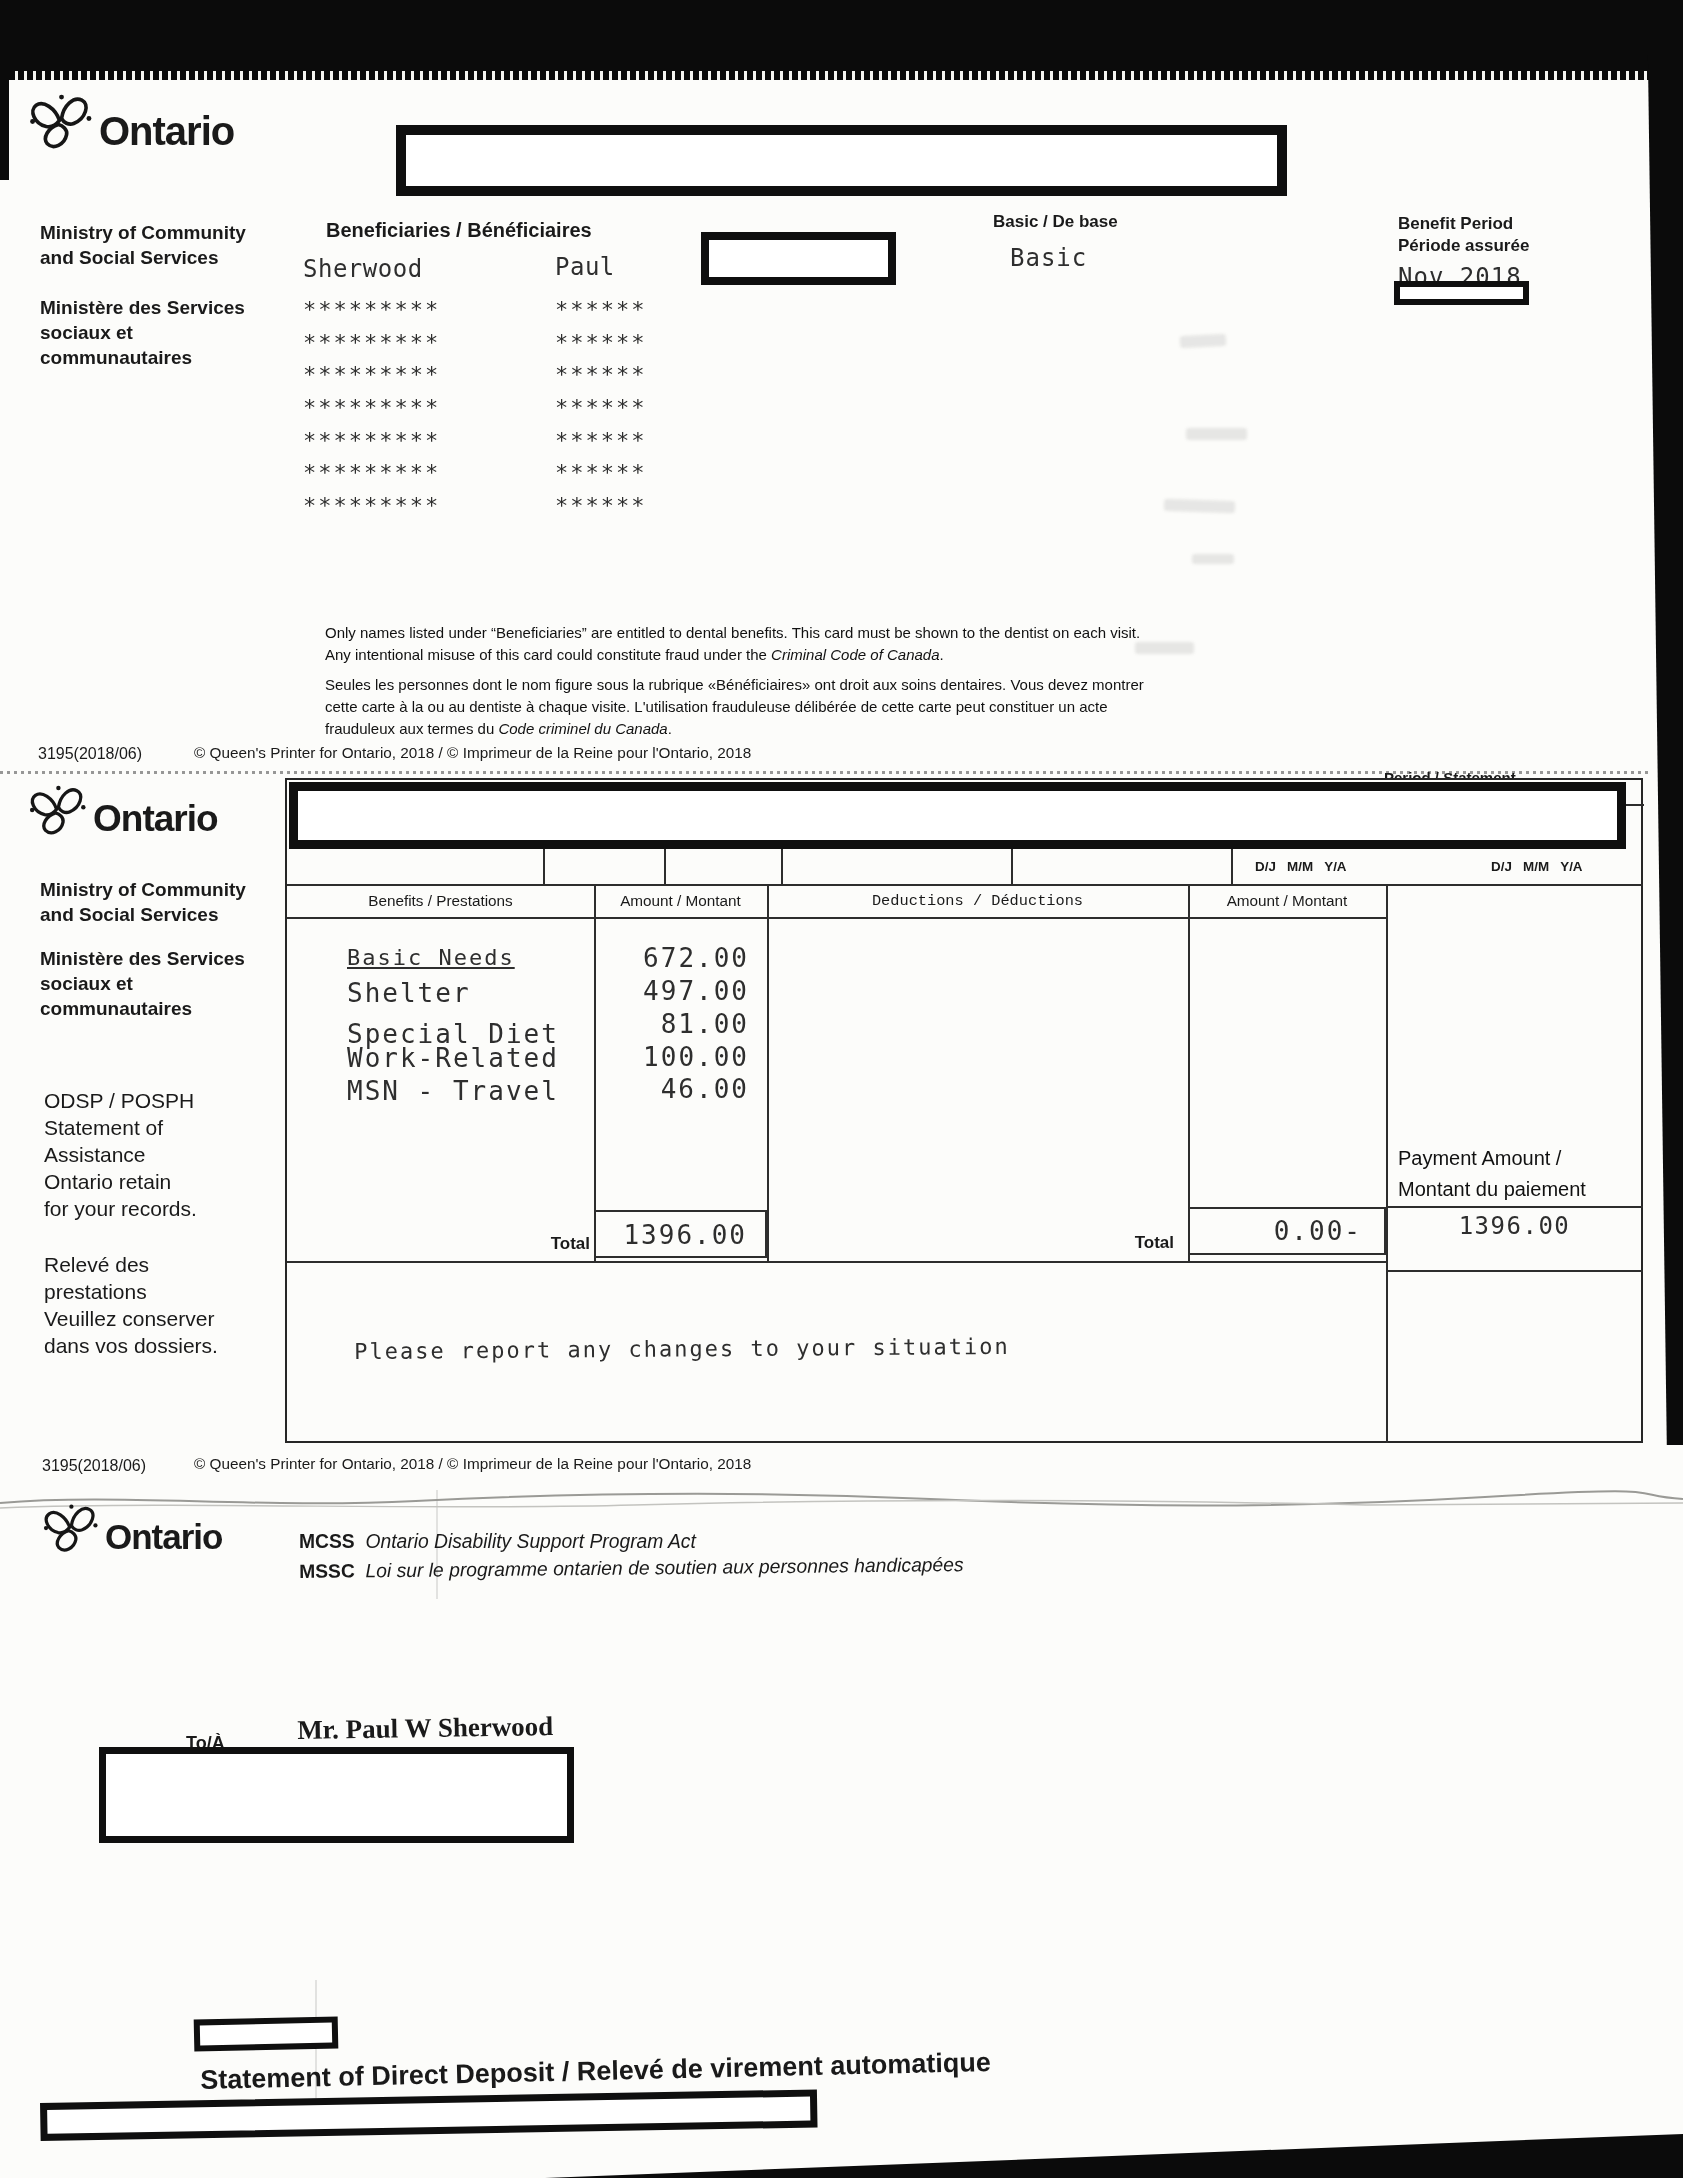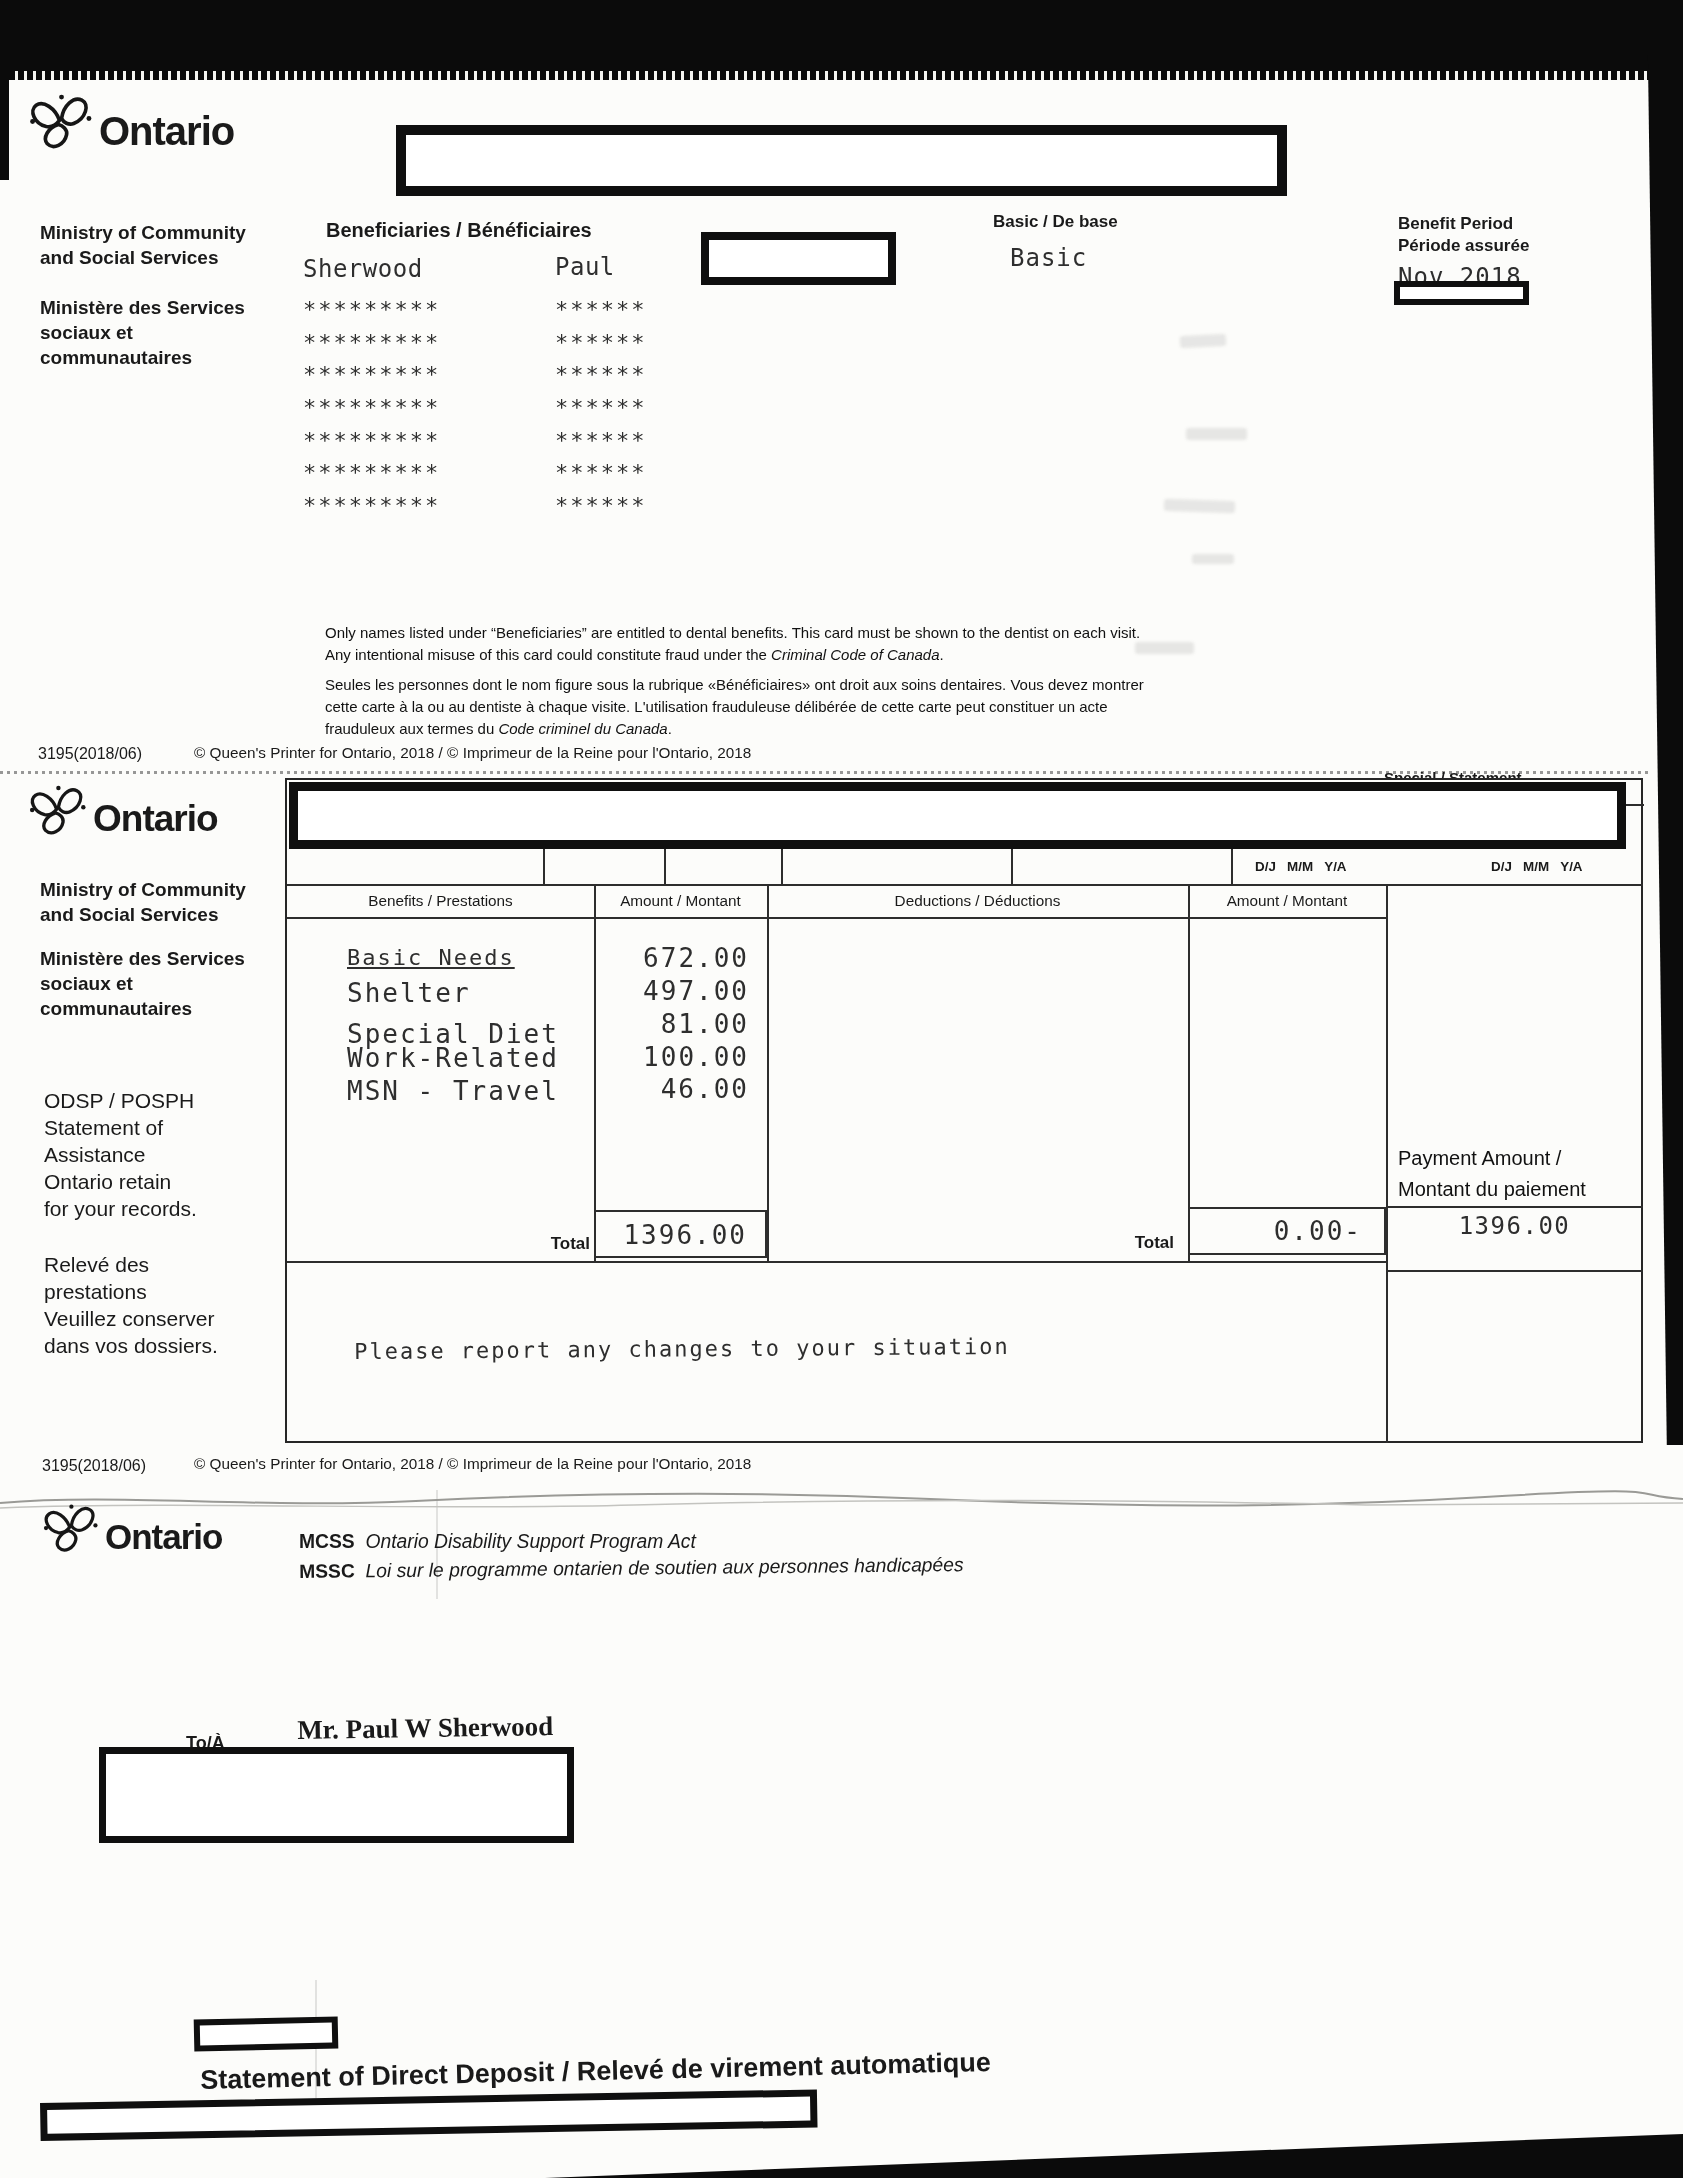--- a/index.html
+++ b/index.html
@@ -135,21 +135,21 @@
     <div>Ontario retain</div>
     <div>for your records.</div>
   </div>
   <div class="sans" style="position:absolute;left:44px;top:1251px;font-size:21px;line-height:27px;">
     <div>Relevé des</div>
     <div>prestations</div>
     <div>Veuillez conserver</div>
     <div>dans vos dossiers.</div>
   </div>
 
-  <div class="sans b clip" style="position:absolute;left:1384px;top:769px;width:173px;height:9px;font-size:15px;z-index:1;">Special / Statement</div>
+  <div class="sans b clip" style="position:absolute;left:1384px;top:769px;width:173px;height:9px;font-size:15px;z-index:1;">Period / Statement</div>
 
   <div class="abs" style="left:285px;top:778px;width:1358px;height:665px;border:2px solid #262626;box-sizing:border-box;"></div>
 
   <div class="redact" style="left:289px;top:782px;width:1337px;height:67px;border-width:9px;z-index:2;"></div>
   <div class="hline" style="left:1626px;top:804px;width:18px;"></div>
 
   <div class="vline" style="left:543px;top:849px;height:35px;"></div>
   <div class="vline" style="left:664px;top:849px;height:35px;"></div>
   <div class="vline" style="left:781px;top:849px;height:35px;"></div>
   <div class="vline" style="left:1011px;top:849px;height:35px;"></div>
@@ -165,21 +165,21 @@
   <div class="hline" style="left:287px;top:884px;width:1356px;"></div>
   <div class="hline" style="left:287px;top:917px;width:1101px;"></div>
   <div class="hline" style="left:287px;top:1261px;width:1101px;"></div>
   <div class="vline" style="left:594px;top:884px;height:377px;"></div>
   <div class="vline" style="left:767px;top:884px;height:377px;"></div>
   <div class="vline" style="left:1188px;top:884px;height:377px;"></div>
   <div class="vline" style="left:1386px;top:884px;height:559px;"></div>
 
   <div class="sans" style="position:absolute;left:287px;top:892px;width:307px;text-align:center;font-size:15.3px;">Benefits / Prestations</div>
   <div class="sans" style="position:absolute;left:594px;top:892px;width:173px;text-align:center;font-size:15.3px;">Amount / Montant</div>
-  <div class="sans" style="position:absolute;left:767px;top:892px;width:421px;text-align:center;font-size:15.3px;">Deductions / Déductions</div>
+  <div class="sans" style="position:absolute;left:767px;top:892px;width:421px;text-align:center;font-size:15.3px;font-family:Liberation Mono, monospace;">Deductions / Déductions</div>
   <div class="sans" style="position:absolute;left:1188px;top:892px;width:198px;text-align:center;font-size:15.3px;">Amount / Montant</div>
 
   <div class="mono" style="position:absolute;left:347px;top:945px;font-size:22px;letter-spacing:2px;text-decoration:underline;">Basic Needs</div>
   <div class="mono" style="position:absolute;left:594px;top:943px;width:155px;text-align:right;font-size:26px;letter-spacing:2px;">672.00</div>
   <div class="mono" style="position:absolute;left:347px;top:978px;font-size:26px;letter-spacing:2px;">Shelter</div>
   <div class="mono" style="position:absolute;left:594px;top:976px;width:155px;text-align:right;font-size:26px;letter-spacing:2px;">497.00</div>
   <div class="mono" style="position:absolute;left:347px;top:1011px;font-size:26px;letter-spacing:2px;margin-top:8px;">Special Diet</div>
   <div class="mono" style="position:absolute;left:594px;top:1009px;width:155px;text-align:right;font-size:26px;letter-spacing:2px;">81.00</div>
   <div class="mono" style="position:absolute;left:347px;top:1043px;font-size:26px;letter-spacing:2px;">Work-Related</div>
   <div class="mono" style="position:absolute;left:594px;top:1042px;width:155px;text-align:right;font-size:26px;letter-spacing:2px;">100.00</div>

